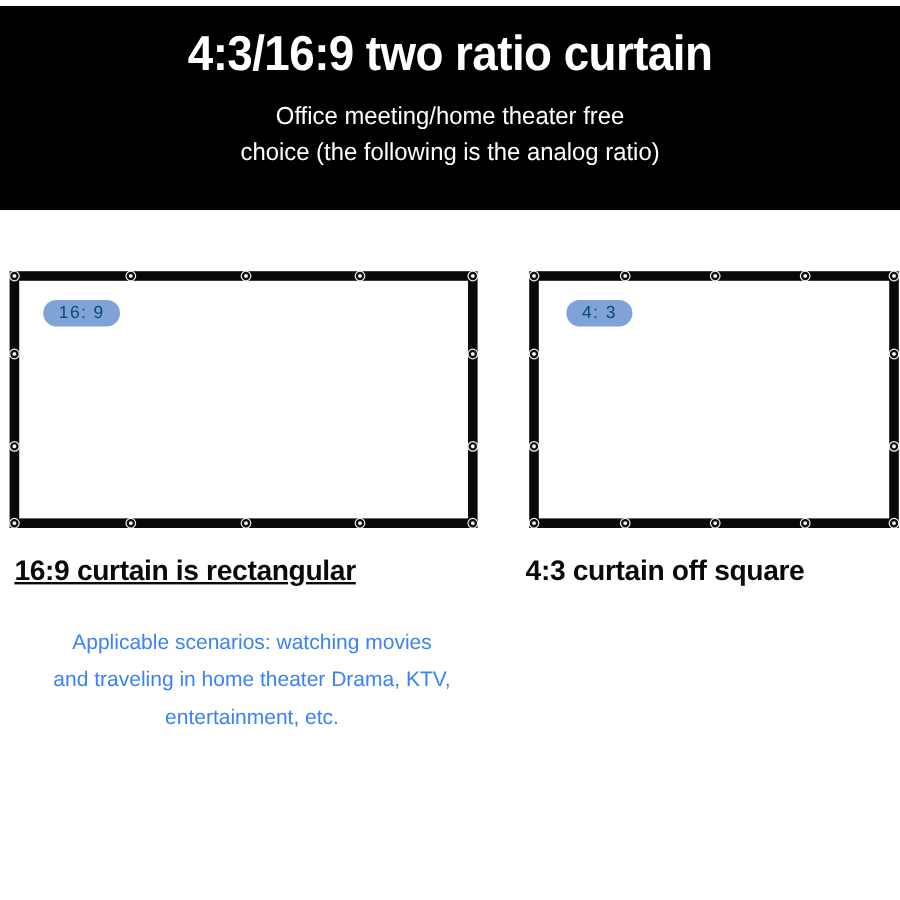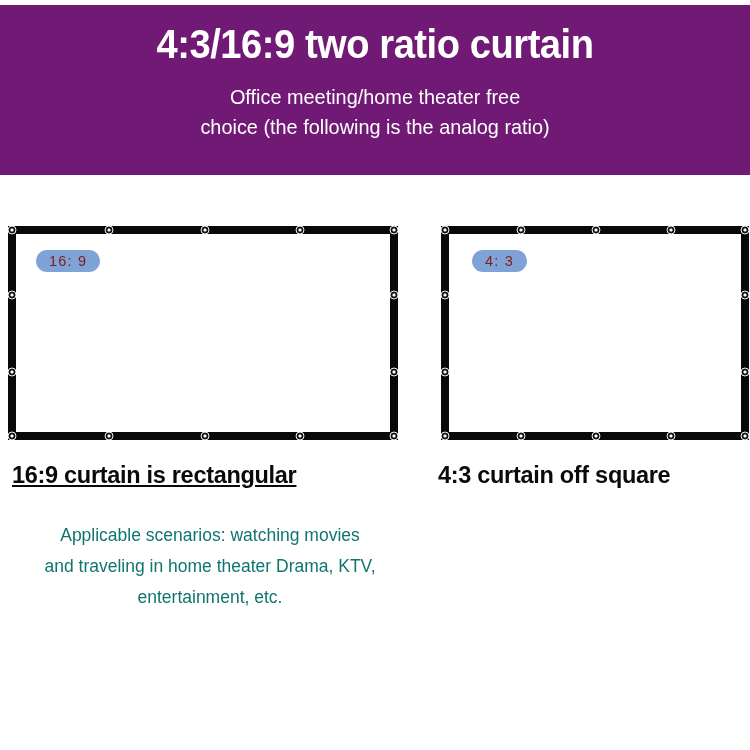--- a/index.html
+++ b/index.html
@@ -15,21 +15,21 @@
     position: relative;
   }
 
   
   .banner {
     position: absolute;
     left: 0;
     top: 5px;
     width: 750px;
     height: 170px;
-    background: #701a75;
+    background: #000000;
     box-sizing: border-box;
     display: flex;
     flex-direction: column;
     align-items: center;
     justify-content: flex-start;
   }
   .banner-title {
     margin-top: 18px;
     color: #ffffff;
     font-size: 41px;
@@ -115,21 +115,21 @@
     background: #ffffff;
   }
 
   
   .ratio-pill {
     position: absolute;
     height: 22px;
     padding: 0 13px;
     border-radius: 11px;
     background: #7fa3d6;
-    color: #7f1d1d;
+    color: #0c4a6e;
     font-size: 14.5px;
     letter-spacing: 1.2px;
     display: flex;
     align-items: center;
     justify-content: center;
     box-sizing: border-box;
     white-space: nowrap;
   }
   .pill-169 { left: 28px; top: 75px; }
   .pill-43  { left: 34px; top: 75px; text-align: center; }
@@ -143,21 +143,21 @@
     font-weight: bold;
     letter-spacing: -0.3px;
     white-space: nowrap;
   }
   .heading-left  { left: 12px; text-decoration: underline; }
   .heading-right { left: 8px;  }
 
   .caption-body {
     position: absolute;
     top: 345px;
-    color: #0f766e;
+    color: #3b82f6;
     font-size: 17.5px;
     line-height: 1.78;
     text-align: center;
   }
   .body-left  { left: 10px;  width: 400px; }
   .body-right { left: 0px;   width: 320px; }
   .caption-body .body-line { display: block; }
 </style>
 </head>
 <body>

